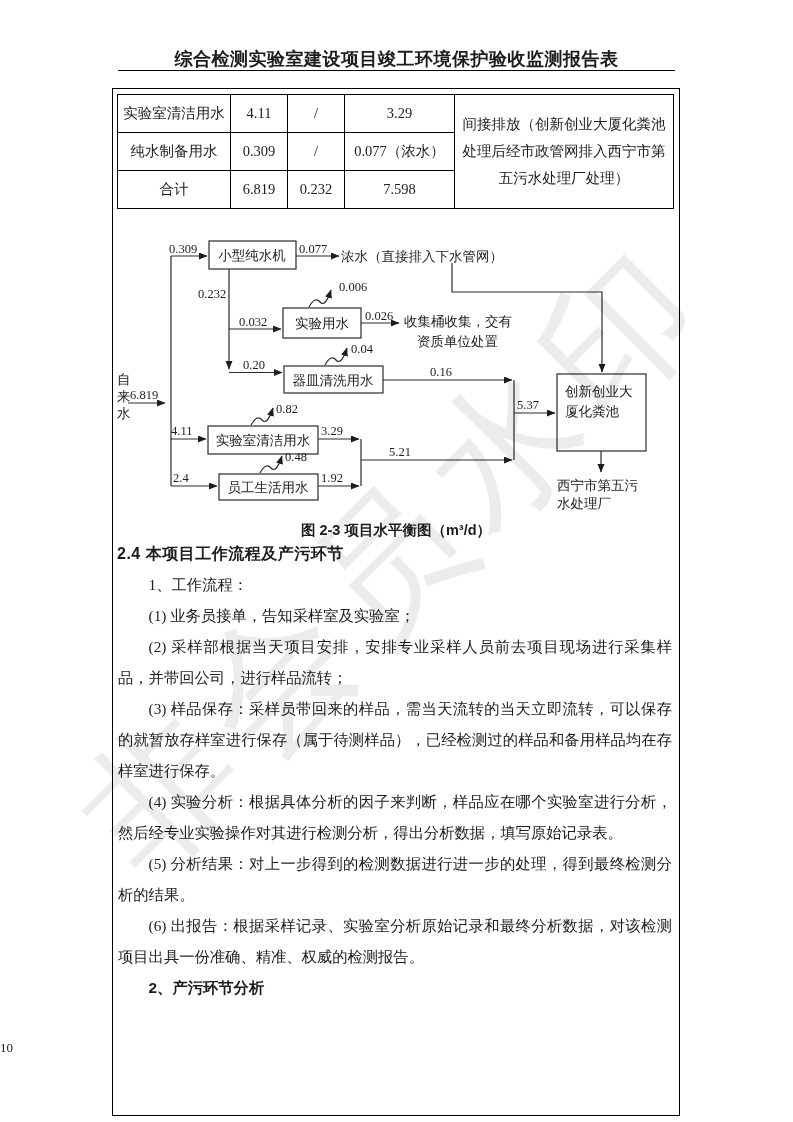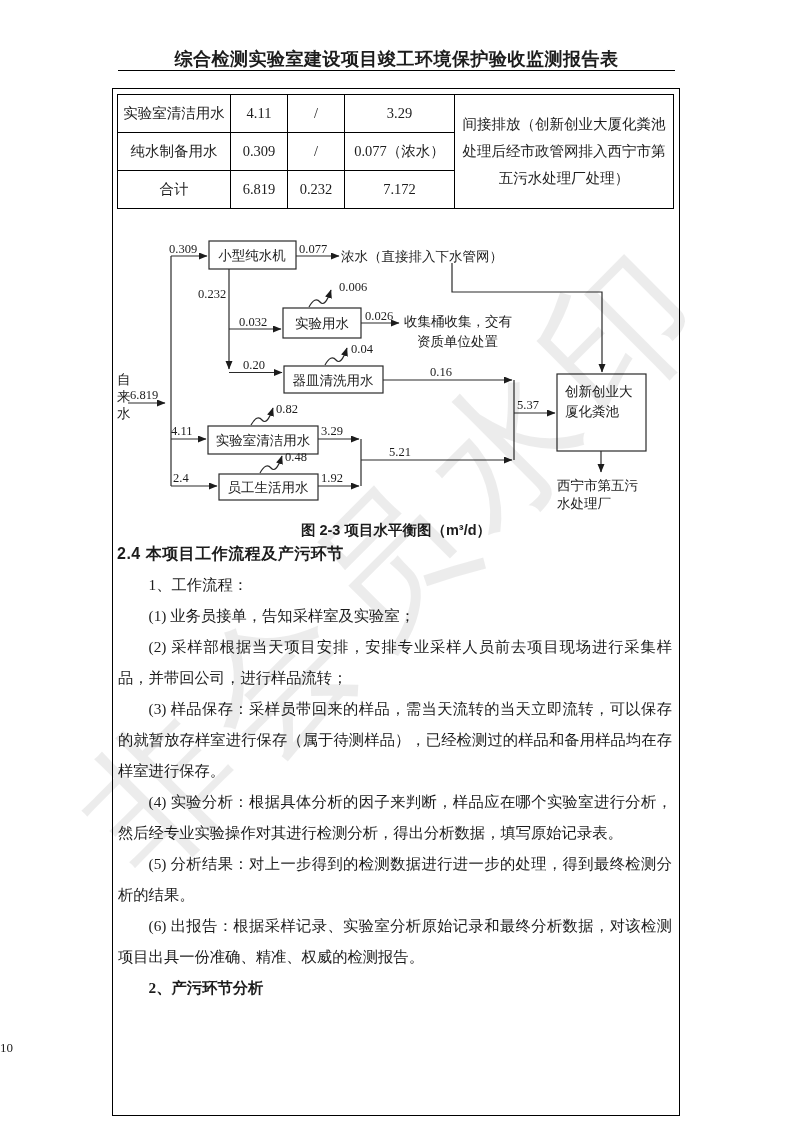--- a/index.html
+++ b/index.html
@@ -40,21 +40,21 @@
   }
   .section-heading{
     position:absolute;top:455px;left:4px;font-weight:bold;font-size:16px;
     font-family:"Liberation Sans",sans-serif;letter-spacing:.5px;
   }
   .body-text{
     position:absolute;top:480px;left:5px;width:554px;
     font-size:15.3px;line-height:31px;text-align:justify;
   }
   .body-text p{margin:0;text-indent:2em;}
-  .body-text p.bold{font-weight:bold;font-family:Liberation Serif, serif;}
+  .body-text p.bold{font-weight:bold;font-family:Liberation Sans, sans-serif;}
   .page-number{
     position:absolute;top:1040px;left:0;width:100%;text-align:left;
     font-size:13px;
   }
   .watermark{
     position:absolute;left:396px;top:560px;
     transform:translate(-50%,-50%) rotate(-45deg);
     font-size:148px;letter-spacing:14px;white-space:nowrap;
     color:rgba(0,0,0,0.075);font-family:"Liberation Sans",sans-serif;
     pointer-events:none;z-index:6;
@@ -87,21 +87,21 @@
     <tr>
       <td>纯水制备用水</td>
       <td class="num">0.309</td>
       <td class="num">/</td>
       <td class="num">0.077（浓水）</td>
     </tr>
     <tr>
       <td>合计</td>
       <td class="num">6.819</td>
       <td class="num">0.232</td>
-      <td class="num">7.172</td>
+      <td class="num">7.598</td>
     </tr>
   </tbody>
     </table>
 
   <svg class="diagram-svg" width="566" height="292" viewBox="0 0 566 292">
     <defs>
       <marker id="arr" markerUnits="userSpaceOnUse" markerWidth="9" markerHeight="8" refX="8" refY="3.5" orient="auto">
         <path d="M0,0 L8.5,3.5 L0,7 Z" fill="#1c1c1c"></path>
       </marker>
     </defs>

